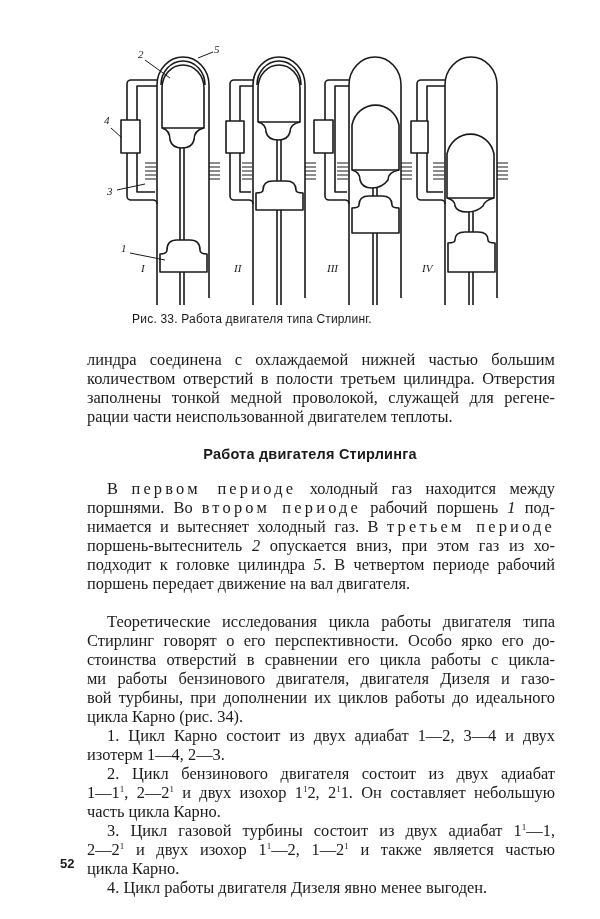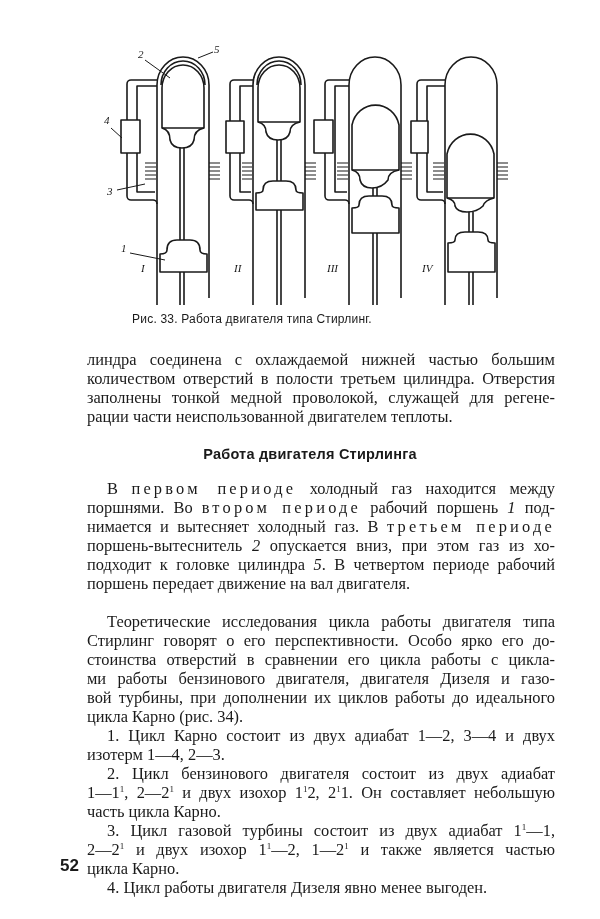--- a/index.html
+++ b/index.html
@@ -25,21 +25,21 @@
   .heading {
     position: absolute; left: 0; width: 620px; top: 446px; text-align: center;
     font-family: "Liberation Sans", "DejaVu Sans", sans-serif; font-weight: bold;
     font-size: 14.5px; letter-spacing: 0.2px;
   }
   .sp { letter-spacing: 3.2px; }
   .it { font-style: italic; }
   sup { font-size: 9px; vertical-align: 6px; line-height: 0; }
   .pagenum {
     position: absolute; left: 60px; top: 856px;
-    font-family: "Liberation Sans", "DejaVu Sans", sans-serif; font-weight: bold; font-size: 17px;
+    font-family: "Liberation Sans", "DejaVu Sans", sans-serif; font-weight: bold; font-size: 13px;
   }
   svg text { font-family: "Liberation Serif", "DejaVu Serif", serif; font-style: italic; font-size: 11px; fill: #1a1a1a; }
 </style>
 </head>
 <body>
 
 <svg id="figure" viewBox="0 0 600 305" width="600" height="305">
   <g fill="none" stroke="#1a1a1a" stroke-width="1.6" stroke-linejoin="round">
 
     <g>

